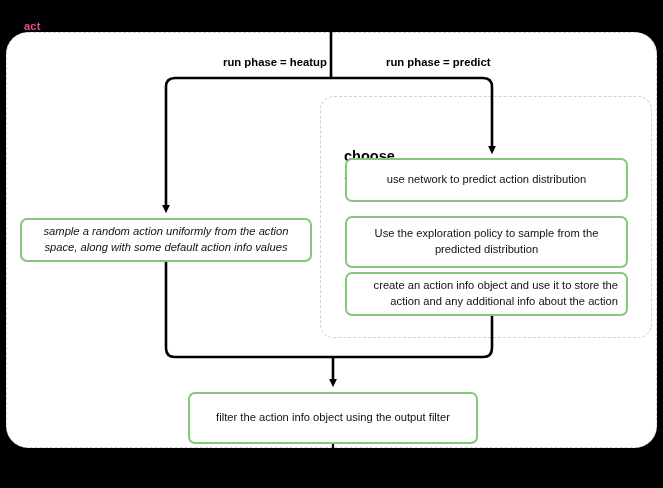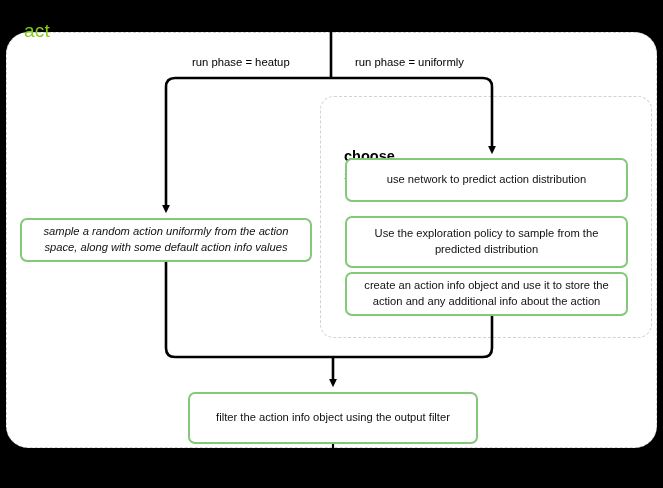--- a/index.html
+++ b/index.html
@@ -25,23 +25,23 @@
     background: #ffffff;
     border: 1px dashed #d2d2d2;
     border-radius: 22px;
     box-sizing: border-box;
   }
 
   #act-title {
     position: absolute;
     left: 24px;
     top: 20px;
-    font-size: 19px;
-    font-weight: normal;
-    color: #84cc16;
+    font-size: 11px;
+    font-weight: bold;
+    color: #ec4899;
     letter-spacing: 0.2px;
   }
 
   
   #choose-group {
     position: absolute;
     left: 320px;
     top: 96px;
     width: 332px;
     height: 242px;
@@ -75,30 +75,31 @@
     text-align: center;
     color: #111111;
     font-size: 11.2px;
     line-height: 1.42;
     padding: 20px 8px;
   }
 
   #box-sample   { left: 20px;  top: 218px; width: 292px; height: 42px; font-style: italic; }
   #box-usenet   { left: 345px; top: 158px; width: 283px; height: 38px; }
   #box-explore  { left: 345px; top: 216px; width: 283px; height: 52px; }
-  #box-create   { left: 345px; top: 272px; width: 283px; height: 44px; }
+  #box-create   { left: 345px; top: 272px; width: 283px; height: 44px; text-align: right; }
   #box-filter   { left: 188px; top: 392px; width: 290px; height: 52px; }
 
   
   .edge-label {
     position: absolute;
     font-size: 11.3px;
-    font-weight: normal;
+    font-weight: bold;
     color: #000000;
     white-space: nowrap;
+    margin-left: 31px;
   }
   #label-heatup   { left: 192px; top: 56px; }
   #label-training { left: 355px; top: 56px; }
 
   
   #connectors {
     position: absolute;
     left: 0;
     top: 0;
     width: 663px;
@@ -110,21 +111,21 @@
 <body>
 
 <div id="act-panel"></div>
 
 <div id="act-title">act</div>
 
 <div id="choose-group"></div>
 <div id="choose-title"><span>choose</span><br><span>sample</span></div>
 
 <div class="edge-label" id="label-heatup">run phase = heatup</div>
-<div class="edge-label" id="label-training">run phase = uniformly</div>
+<div class="edge-label" id="label-training">run phase = predict</div>
 
 <svg id="connectors" viewBox="0 0 663 488" xmlns="http://www.w3.org/2000/svg">
   <defs>
     <marker id="arrowhead" markerWidth="10" markerHeight="8" refX="4.2" refY="4" orient="auto" markerUnits="userSpaceOnUse">
       <path d="M 0 0 L 8.4 4 L 0 8 Z" fill="#000000"></path>
     </marker>
   </defs>
 
   <path d="M 331 26 L 331 78" fill="none" stroke="#000000" stroke-width="2.6" stroke-linecap="butt"></path>
 

